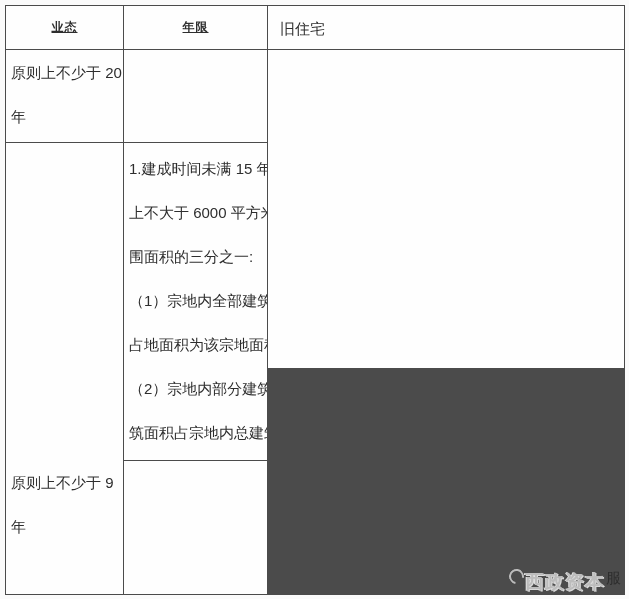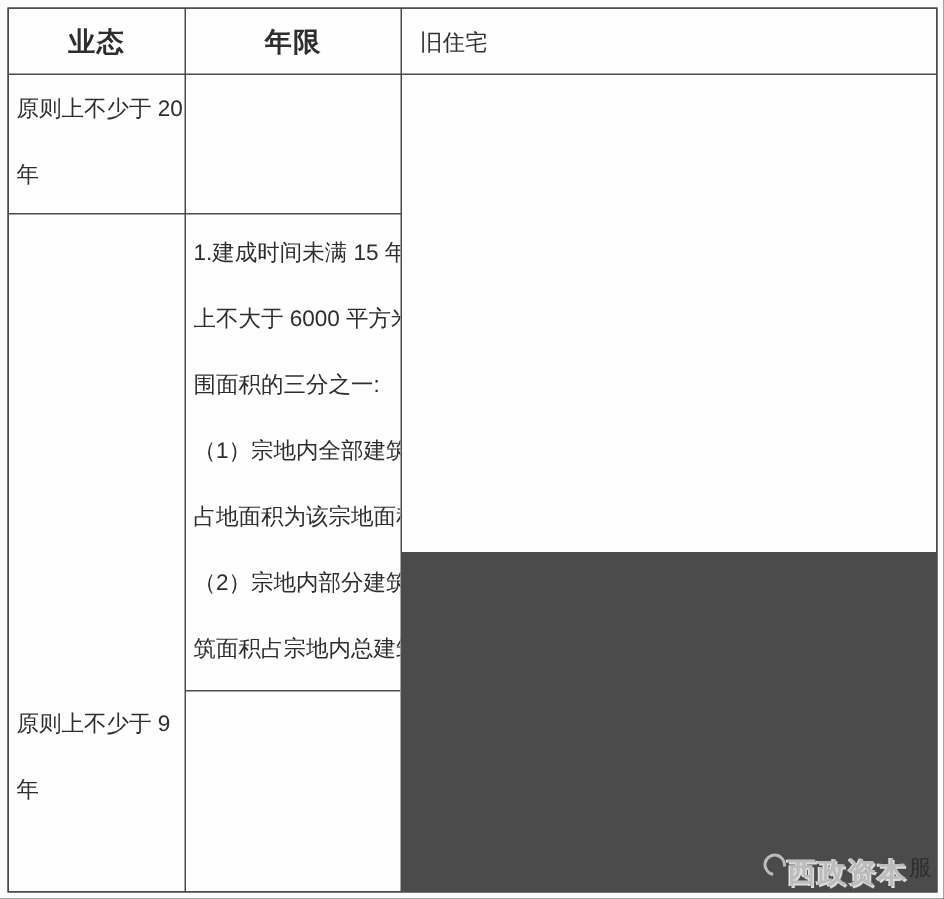--- a/index.html
+++ b/index.html
@@ -33,23 +33,24 @@
   .cell{
     background:var(--cell-bg);
     font-size:15px;
     line-height:44px;
     white-space:pre;
     overflow:hidden;
   }
   .header-cell{
     display:flex;align-items:center;justify-content:center;
     font-weight:bold;
-    font-size:18px;
+    font-size:12px;
     letter-spacing:1px;
     line-height:normal;
+    text-decoration:underline;
   }
   .cat-cell-1{padding:1px 4px 0 12px;}
   .dur-cell-1{padding:1px 4px 0 5px;}
   .cat-cell-2{padding:318px 4px 0 4px;}
   .dur-cell-2{padding:318px 4px 0 5px;}
   .exc-cell{
     display:flex;flex-direction:row;
     padding:0;
   }
   .exc-block-a{

